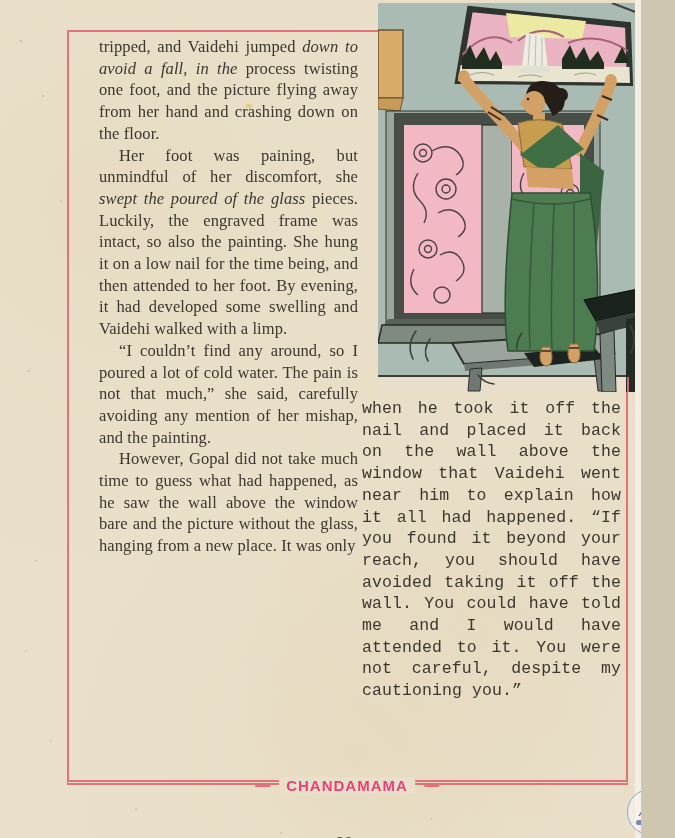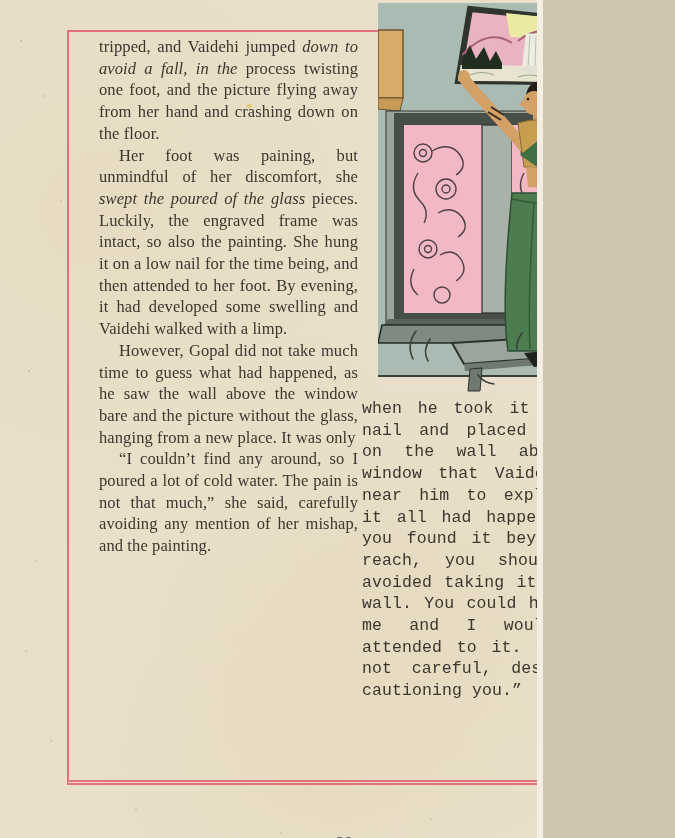--- a/index.html
+++ b/index.html
@@ -1,17 +1,17 @@
 <!DOCTYPE html>
 <html><head>
 <meta charset="utf-8">
 <style>
   html,body{margin:0;padding:0;background:#cfc6b0;}
   #page{
-    position:relative;width:543px;height:838px;overflow:hidden;
+    position:relative;width:641px;height:838px;overflow:hidden;
     background:
       radial-gradient(circle at 18% 25%, rgba(190,160,100,.07), transparent 45%),
       radial-gradient(circle at 80% 70%, rgba(180,150,90,.06), transparent 40%),
       radial-gradient(circle at 55% 90%, rgba(200,170,110,.08), transparent 35%),
       #eae0ca;
     font-family:"Liberation Serif", serif;
   }
   #page::after{content:'';position:absolute;right:0;top:0;width:6px;height:100%;background:#f3eee1;}
   .speck{position:absolute;left:20px;top:40px;width:2px;height:2px;border-radius:50%;
     background:rgba(110,90,60,.28);
@@ -59,22 +59,22 @@
 
 <div id="page">
   <div class="speck"></div>
   <div class="fleck"></div>
 
   <div class="frame"></div>
 
   <div class="col" id="left-col">
       <p class="para"><span>tripped, and Vaidehi jumped </span><i>down to avoid a fall, in the </i><span>process twisting one foot, and the picture flying away from her hand and crashing down on the floor.</span></p>
       <p class="para indent"><span>Her foot was paining, but unmindful of her discomfort, she </span><i>swept the poured of the glass </i><span>pieces. Luckily, the engraved frame was intact, so also the painting. She hung it on a low nail for the time being, and then attended to her foot. By evening, it had developed some swelling and Vaidehi walked with a limp.</span></p>
+      <p class="para indent"><span>“I couldn’t find any around, so I poured a lot of cold water. The pain is not that much,” she said, carefully avoiding any mention of her mishap, and the painting.</span></p>
       <p class="para indent"><span>However, Gopal did not take much time to guess what had happened, as he saw the wall above the window bare and the picture without the glass, hanging from a new place. It was only</span></p>
-      <p class="para indent"><span>“I couldn’t find any around, so I poured a lot of cold water. The pain is not that much,” she said, carefully avoiding any mention of her mishap, and the painting.</span></p>
     </div>
 
   <div class="col" id="right-col">
       <p class="para"><span>when he took it off the nail and placed it back on the wall above the window that Vaidehi went near him to explain how it all had happened. “If you found it beyond your reach, you should have avoided taking it off the wall. You could have told me and I would have attended to it. You were not careful, despite my cautioning you.”</span></p>
     </div>
 
   <div class="illus" role="img" aria-label="Vaidehi in a green sari standing tiptoe on a wobbling stool, holding a framed waterfall painting above a window with pink grille panes; a table stands to the right">
     <svg width="294" height="389" viewBox="0 0 294 389" xmlns="http://www.w3.org/2000/svg">
       <defs>
         <clipPath id="paintclip">
@@ -212,20 +212,25 @@
         <path d="M100,372 q6,8 16,9"></path>
         <path d="M252,322 q8,14 1,28"></path>
           <path d="M263,331 q6,11 0,21"></path>
         <path d="M144,330 q-6,8 -5,16"></path>
       </g>
 
       <line x1="250" y1="374" x2="250" y2="389" stroke="#d9636f" stroke-width="2"></line>
     </svg>
   </div>
 
+  <div class="footer">
+    <div class="dash"></div>
+    <div class="title">CHANDAMAMA</div>
+    <div class="dash"></div>
+  </div>
 
   <div class="pageno">29</div>
 
   <div class="stamp">
     <svg width="44" height="44" viewBox="0 0 44 44">
       <path d="M11,26 q6,-10 11,-13 l6,-4 q4,-1 3,3 l-5,7 q8,1 6,6" stroke="#5a6f9e" stroke-width="1.2" fill="none"></path>
       <rect x="8" y="30" width="26" height="5" rx="2.5" fill="#4e66a8" opacity="0.75"></rect>
     </svg>
   </div>
 </div>

